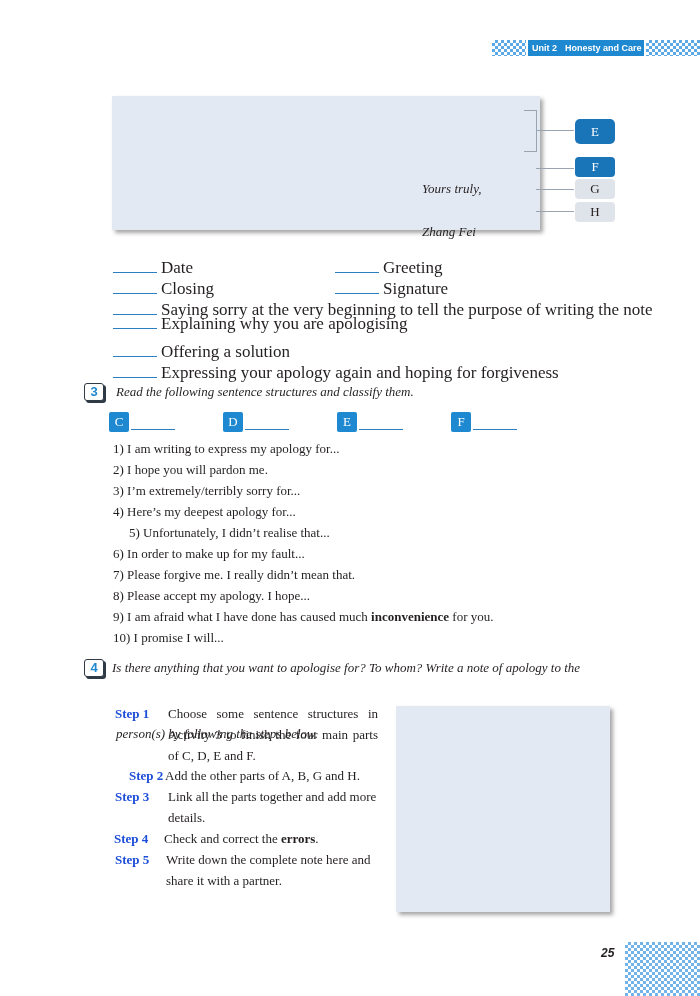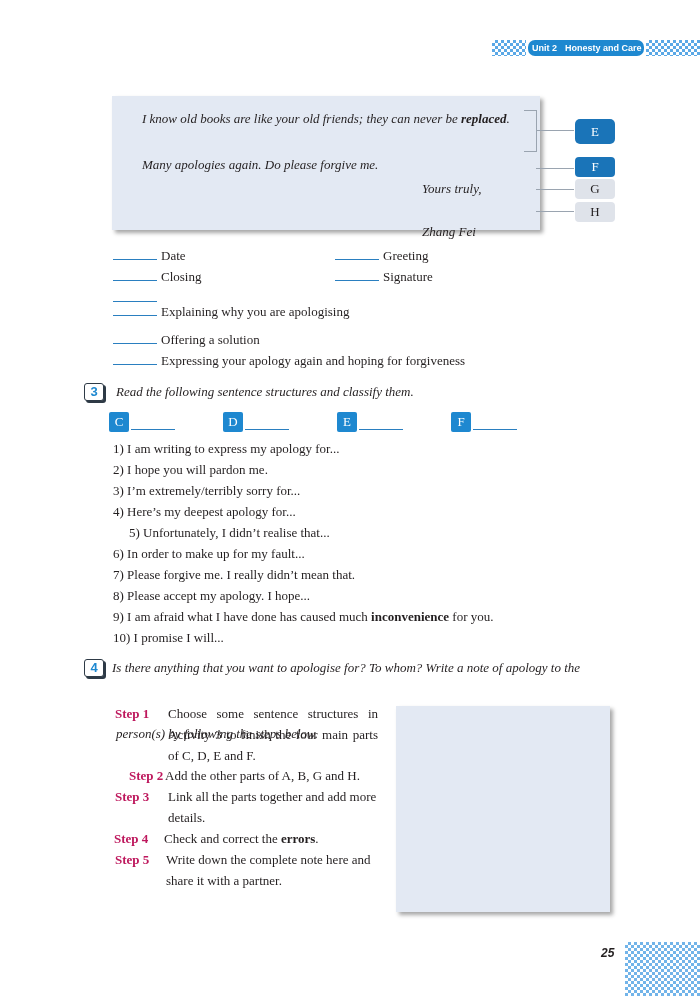--- a/index.html
+++ b/index.html
@@ -2,91 +2,85 @@
 <html><head>
 <meta charset="utf-8">
 <style>
   html, body { margin:0; padding:0; }
   body { width:700px; height:996px; background:#ffffff; position:relative; overflow:hidden;
          font-family:"Liberation Serif", "DejaVu Serif", serif; color:#231f20; }
   .abs { position:absolute; }
   
   .unit-bar { left:528px; top:40px; height:16px; width:116px; background:#1e88d0; color:#fff;
               font-family:"Liberation Sans", "DejaVu Sans", sans-serif; font-weight:bold; font-size:9px;
-              line-height:16px; padding-left:4px; box-sizing:border-box; white-space:nowrap;border-radius:7px; }
+              line-height:16px; padding-left:4px; box-sizing:border-box; white-space:nowrap; }
   .unit-bar .gap { display:inline-block; width:8px; }
   .checker { background-image:
       linear-gradient(45deg,#5aa8e6 25%,transparent 25%,transparent 75%,#5aa8e6 75%),
       linear-gradient(45deg,#5aa8e6 25%,transparent 25%,transparent 75%,#5aa8e6 75%);
       background-size:6px 6px; background-position:0 0,3px 3px; }
   
   .letter { left:112px; top:96px; width:428px; height:134px; background:#e3e9f3;
             box-shadow:3px 3px 4px rgba(0,0,0,0.35); }
   .letter-line { position:absolute; font-style:italic; font-size:13px; white-space:nowrap; }
   .letter-line b { font-style:italic; }
   .bracket { position:absolute; border:1px solid #9aa4b0; border-left:none; }
   .connector { position:absolute; height:1px; background:#9aa4b0; }
   .tag { position:absolute; width:38px; height:20px; border-radius:4px; text-align:center;
          font-size:13px; line-height:20px; }
   .tag.blue { background:#1a74b8; color:#fff; }
   .tag.grey { background:#dfe3ea; color:#231f20; }
   
-  .match { position:absolute; font-size:13px; white-space:nowrap; }
+  .match { position:absolute; font-size:17px; white-space:nowrap;margin-top:10px; }
   .blank { display:inline-block; width:44px; border-bottom:1px solid #2a7fc0; margin-right:4px; height:10px; }
   
   .act-num { position:absolute; width:18px; height:16px; border:1.5px solid #2e3a46; border-radius:3px;
              background:#fff; color:#1e88d0; font-family:"Liberation Sans", sans-serif; font-weight:bold;
              font-size:13px; line-height:16px; text-align:center; box-shadow:2px 2px 0 #2e3a46; }
   .act-text { position:absolute; font-style:italic; font-size:13px; white-space:nowrap; }
   .cat { position:absolute; display:flex; align-items:flex-end; }
   .cat .sq { width:20px; height:20px; background:#1e88d0; color:#fff; font-size:13px; text-align:center; line-height:20px; border-radius:2px; }
   .cat .ln { width:44px; border-bottom:1px solid #2a7fc0; margin-left:2px; margin-bottom:2px; }
   .sent { position:absolute; font-size:13px; white-space:nowrap; }
   
-  .step-label { position:absolute; color:#be185d; font-weight:bold; font-size:13px; white-space:nowrap; }
+  .step-label { position:absolute; color:#1d4ed8; font-weight:bold; font-size:13px; white-space:nowrap; }
   .step-text { position:absolute; font-size:13px; line-height:21px; }
   .write-box { left:396px; top:706px; width:214px; height:206px; background:#e3e9f3;
                box-shadow:3px 3px 4px rgba(0,0,0,0.35); }
   .page-num { left:601px; top:946px; font-family:"Liberation Sans", sans-serif; font-weight:bold; font-style:italic; font-size:12px; }
 </style>
 </head>
 <body>
 
 <div class="abs checker" style="left:492px;top:40px;width:34px;height:16px;"></div>
 <div class="abs unit-bar">
   <span>Unit 2</span><span class="gap"></span><span>Honesty and Care</span>
 </div>
 <div class="abs checker" style="left:646px;top:40px;width:54px;height:16px;"></div>
 
 <div class="abs letter">
-  <div class="letter-line" style="left:30px;top:15px;">
-    <span>I know old books are like your old friends; they can never be </span><b>replaced</b><span>.</span>
-  </div>
-  <div class="letter-line" style="left:30px;top:61px;">
-    <span>Many apologies again. Do please forgive me.</span>
-  </div>
   <div class="letter-line" style="left:310px;top:85px;text-align:center;">Yours truly,</div>
   <div class="letter-line" style="left:310px;top:106px;margin-top:22px;">Zhang Fei</div>
 </div>
 <div class="bracket" style="left:524px;top:110px;width:12px;height:40px;"></div>
 <div class="connector" style="left:536px;top:130px;width:38px;"></div>
 <div class="connector" style="left:536px;top:168px;width:38px;"></div>
 <div class="connector" style="left:536px;top:189px;width:38px;"></div>
 <div class="connector" style="left:536px;top:211px;width:38px;"></div>
 
 <div class="tag blue" style="left:575px;top:119px;width:40px;height:25px;line-height:25px;border-radius:5px;">E</div>
 <div class="tag blue" style="left:575px;top:157px;width:40px;">F</div>
 <div class="tag grey" style="left:575px;top:179px;width:40px;">G</div>
 <div class="tag grey" style="left:575px;top:202px;width:40px;">H</div>
 
 <div class="match" style="left:113px;top:248px;"><span class="blank"></span><span>Date</span></div>
 <div class="match" style="left:335px;top:248px;"><span class="blank"></span><span>Greeting</span></div>
 <div class="match" style="left:113px;top:269px;"><span class="blank"></span><span>Closing</span></div>
 <div class="match" style="left:335px;top:269px;"><span class="blank"></span><span>Signature</span></div>
-<div class="match" style="left:113px;top:290px;"><span class="blank"></span></div>
+<div class="match" style="left:113px;top:290px;"><span class="blank"></span><span>Saying sorry at the very beginning to tell the purpose of writing the note</span></div>
 <div class="match" style="left:113px;top:304px;"><span class="blank"></span><span>Explaining why you are apologising</span></div>
 <div class="match" style="left:113px;top:332px;"><span class="blank"></span><span>Offering a solution</span></div>
 <div class="match" style="left:113px;top:353px;"><span class="blank"></span><span>Expressing your apology again and hoping for forgiveness</span></div>
 
 <div class="act-num" style="left:84px;top:383px;">3</div>
 <div class="act-text" style="left:116px;top:384px;">Read the following sentence structures and classify them.</div>
 
 <div class="cat" style="left:109px;top:412px;">
     <div class="sq">C</div>
     <div class="ln"></div>

